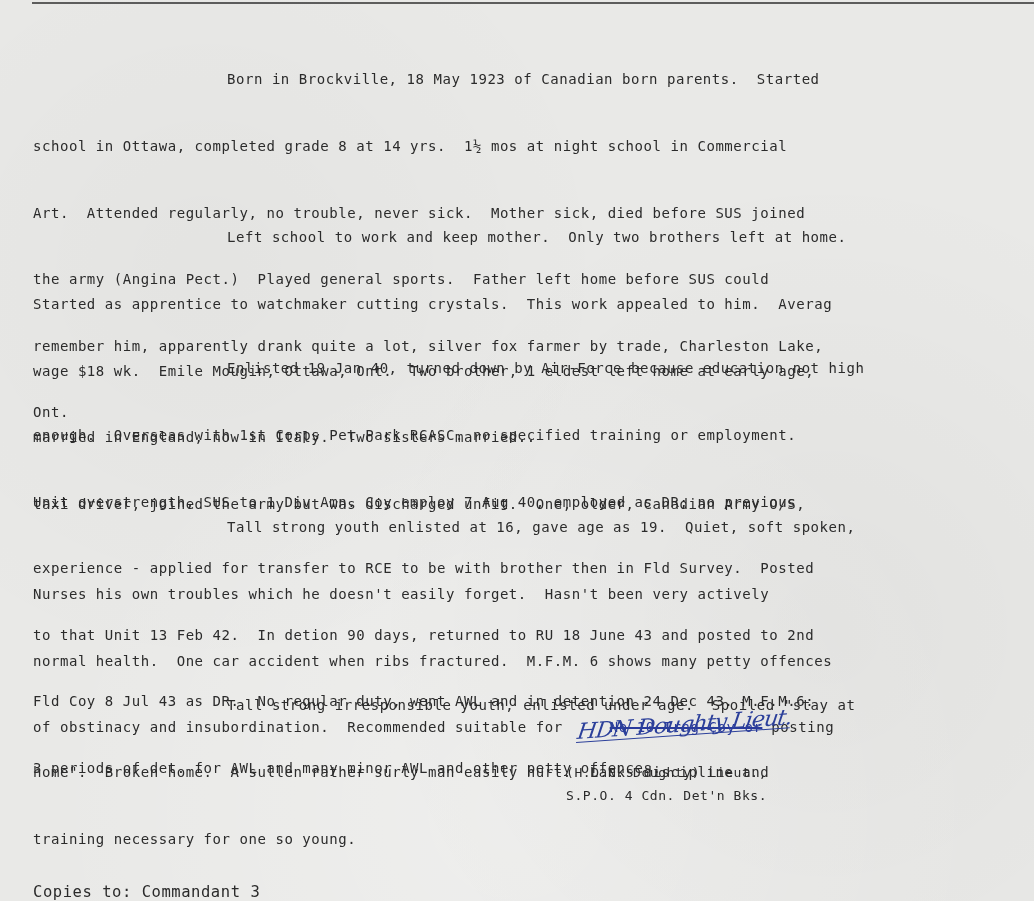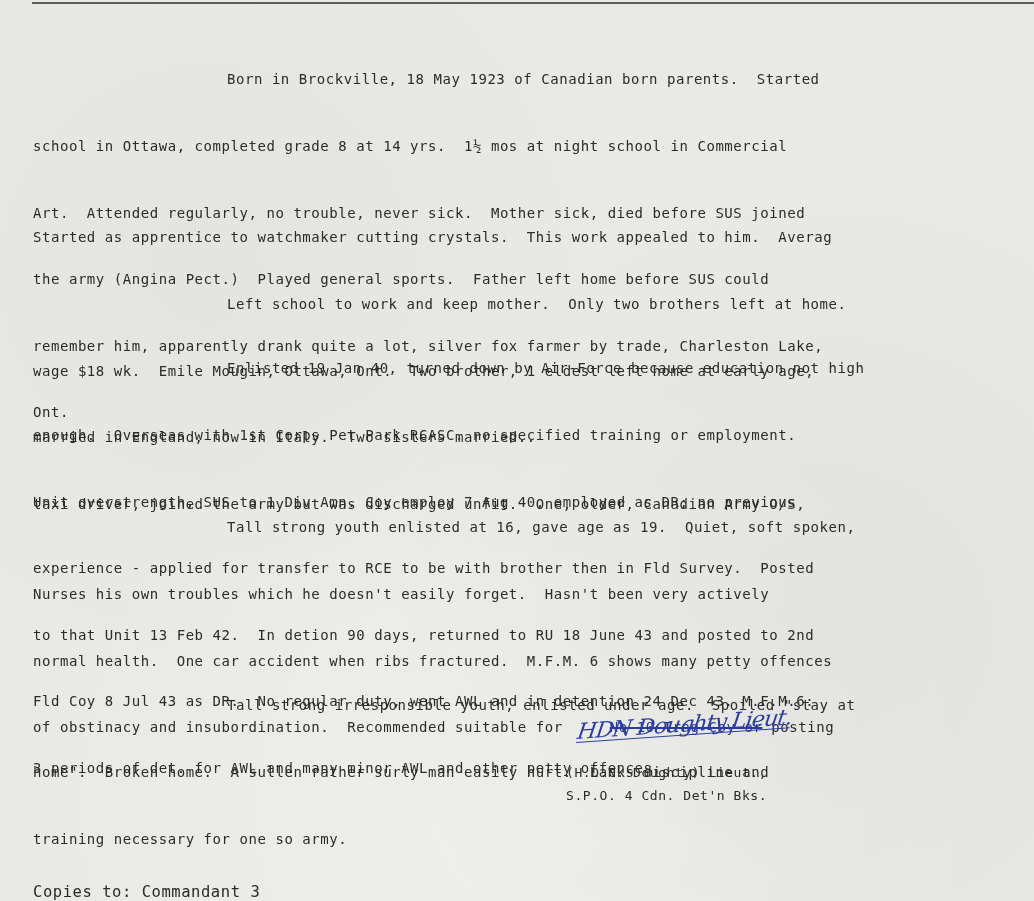--- a/index.html
+++ b/index.html
@@ -110,22 +110,22 @@
   <div class="para" style="position:absolute; top:0;">
     <span class="line indent">Born in Brockville, 18 May 1923 of Canadian born parents.  Started</span>
     <span class="line">school in Ottawa, completed grade 8 at 14 yrs.  1½ mos at night school in Commercial</span>
     <span class="line">Art.  Attended regularly, no trouble, never sick.  Mother sick, died before SUS joined</span>
     <span class="line">the army (Angina Pect.)  Played general sports.  Father left home before SUS could</span>
     <span class="line">remember him, apparently drank quite a lot, silver fox farmer by trade, Charleston Lake,</span>
     <span class="line">Ont.</span>
   </div>
 
   <div class="para" style="position:absolute; top:158px;">
+    <span class="line indent">Left school to work and keep mother.  Only two brothers left at home.</span>
     <span class="line">Started as apprentice to watchmaker cutting crystals.  This work appealed to him.  Averag</span>
-    <span class="line indent">Left school to work and keep mother.  Only two brothers left at home.</span>
     <span class="line">wage $18 wk.  Emile Mougin, Ottawa, Ont.  Two brother, 1 eldest left home at early age,</span>
     <span class="line">married in England, now in Italy.  Two sisters married..</span>
     <span class="line">taxi driver, joined the army but was discharged unfit.  One, older, Canadian Army O/S,</span>
   </div>
 
   <div class="para" style="position:absolute; top:289px;">
     <span class="line indent">Enlisted 19 Jan 40, turned down by Air-Force because education not high</span>
     <span class="line">enough.  Overseas with 1st Corps Pet Park RCASC. no specified training or employment.</span>
     <span class="line"><span>Unit overstrength, SUS to 1 Div Amn. Coy </span><span class="overtype">employ</span><span> 7 Aug 40, employed as DR; no previous</span></span>
     <span class="line">experience - applied for transfer to RCE to be with brother then in Fld Survey.  Posted</span>
@@ -138,21 +138,21 @@
     <span class="line indent">Tall strong youth enlisted at 16, gave age as 19.  Quiet, soft spoken,</span>
     <span class="line">Nurses his own troubles which he doesn't easily forget.  Hasn't been very actively</span>
     <span class="line">normal health.  One car accident when ribs fractured.  M.F.M. 6 shows many petty offences</span>
     <span class="line"><span>of obstinacy and insubordination.  Recommended suitable for </span><span class="strike">No 10 Trng Coy or</span><span> posting</span></span>
     
   </div>
 
   <div class="para" style="position:absolute; top:626px;">
     <span class="line indent">Tall strong irresponsible youth, enlisted under age.  Spoiled "stay at</span>
     <span class="line">home".  Broken home.  A sullen rather surly man easily hurt.  Lacks discipline and</span>
-    <span class="line">training necessary for one so army.</span>
+    <span class="line">training necessary for one so young.</span>
   </div>
 </div>
 
 <div class="signature-block">
   <div class="signature-ink">HDN Doughty Lieut.</div>
   <div class="sig-line" style="top:40px;">(H.D.N. Doughty) Lieut.,</div>
   <div class="sig-line" style="top:63px;">S.P.O. 4 Cdn. Det'n Bks.</div>
 </div>
 
 <div class="copies">

